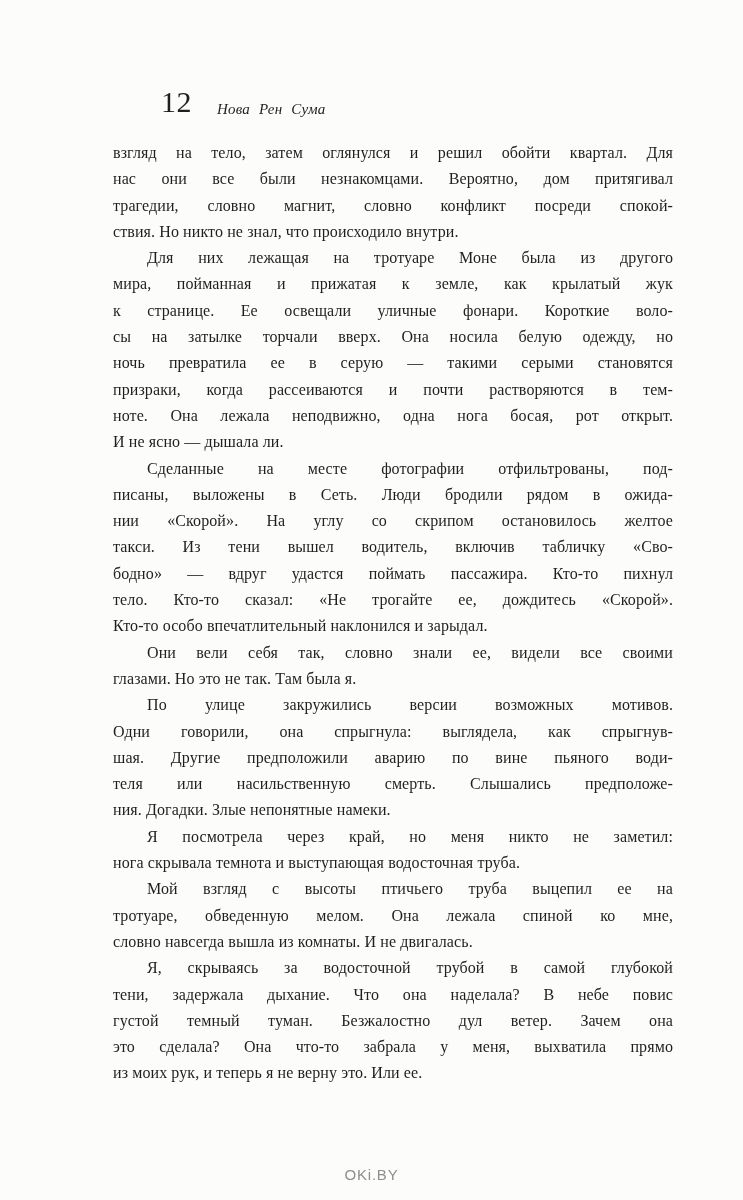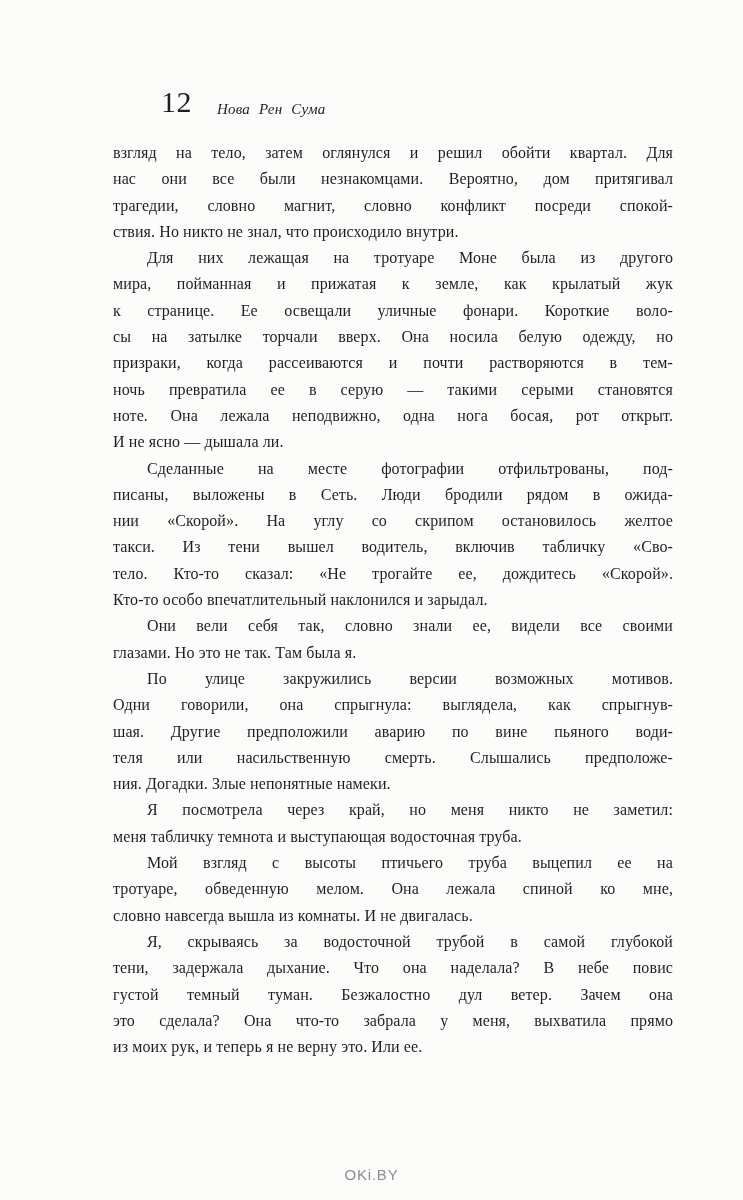--- a/index.html
+++ b/index.html
@@ -82,47 +82,48 @@
         <div class="line">взгляд на тело, затем оглянулся и решил обойти квартал. Для</div>
         <div class="line">нас они все были незнакомцами. Вероятно, дом притягивал</div>
         <div class="line">трагедии, словно магнит, словно конфликт посреди спокой-</div>
         <div class="line last">ствия. Но никто не знал, что происходило внутри.</div>
       </div>
       <div class="para">
         <div class="line indent">Для них лежащая на тротуаре Моне была из другого</div>
         <div class="line">мира, пойманная и прижатая к земле, как крылатый жук</div>
         <div class="line">к странице. Ее освещали уличные фонари. Короткие воло-</div>
         <div class="line">сы на затылке торчали вверх. Она носила белую одежду, но</div>
+        <div class="line">ночь превратила ее в серую — такими серыми становятся</div>
         <div class="line">призраки, когда рассеиваются и почти растворяются в тем-</div>
-        <div class="line">ночь превратила ее в серую — такими серыми становятся</div>
         <div class="line">ноте. Она лежала неподвижно, одна нога босая, рот открыт.</div>
         <div class="line last">И не ясно — дышала ли.</div>
       </div>
       <div class="para">
         <div class="line indent">Сделанные на месте фотографии отфильтрованы, под-</div>
         <div class="line">писаны, выложены в Сеть. Люди бродили рядом в ожида-</div>
         <div class="line">нии «Скорой». На углу со скрипом остановилось желтое</div>
         <div class="line">такси. Из тени вышел водитель, включив табличку «Сво-</div>
+        <div class="line">бодно» — вдруг удастся поймать пассажира. Кто-то пихнул</div>
         <div class="line">тело. Кто-то сказал: «Не трогайте ее, дождитесь «Скорой».</div>
         <div class="line last">Кто-то особо впечатлительный наклонился и зарыдал.</div>
       </div>
       <div class="para">
         <div class="line indent">Они вели себя так, словно знали ее, видели все своими</div>
         <div class="line last">глазами. Но это не так. Там была я.</div>
       </div>
       <div class="para">
         <div class="line indent">По улице закружились версии возможных мотивов.</div>
         <div class="line">Одни говорили, она спрыгнула: выглядела, как спрыгнув-</div>
         <div class="line">шая. Другие предположили аварию по вине пьяного води-</div>
         <div class="line">теля или насильственную смерть. Слышались предположе-</div>
         <div class="line last">ния. Догадки. Злые непонятные намеки.</div>
       </div>
       <div class="para">
         <div class="line indent">Я посмотрела через край, но меня никто не заметил:</div>
-        <div class="line last">меня табличку темнота и выступающая водосточная труба.</div>
+        <div class="line last">нога скрывала темнота и выступающая водосточная труба.</div>
       </div>
       <div class="para">
         <div class="line indent">Мой взгляд с высоты птичьего труба выцепил ее на</div>
         <div class="line">тротуаре, обведенную мелом. Она лежала спиной ко мне,</div>
         <div class="line last">словно навсегда вышла из комнаты. И не двигалась.</div>
       </div>
       <div class="para">
         <div class="line indent">Я, скрываясь за водосточной трубой в самой глубокой</div>
         <div class="line">тени, задержала дыхание. Что она наделала? В небе повис</div>
         <div class="line">густой темный туман. Безжалостно дул ветер. Зачем она</div>

